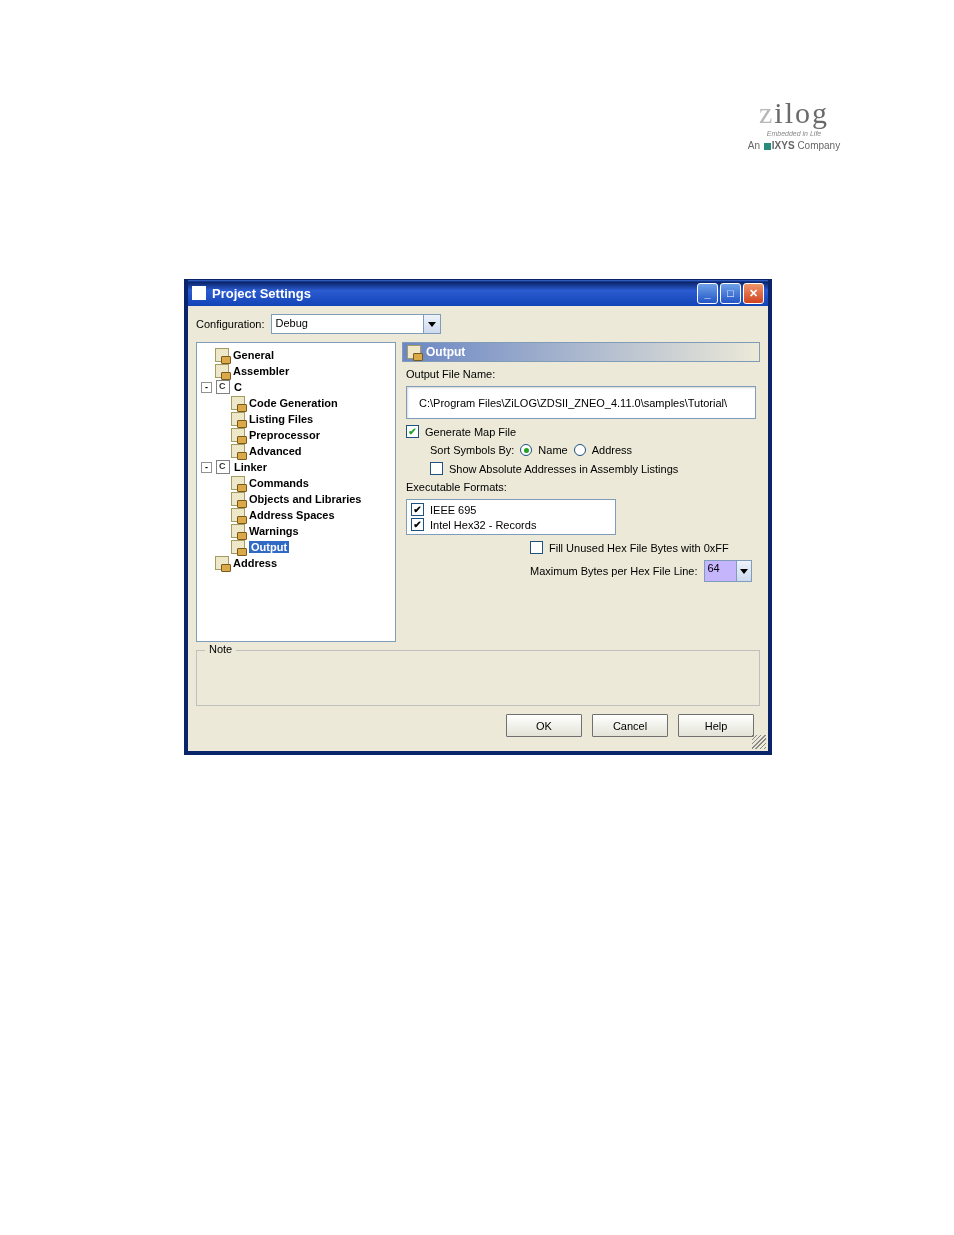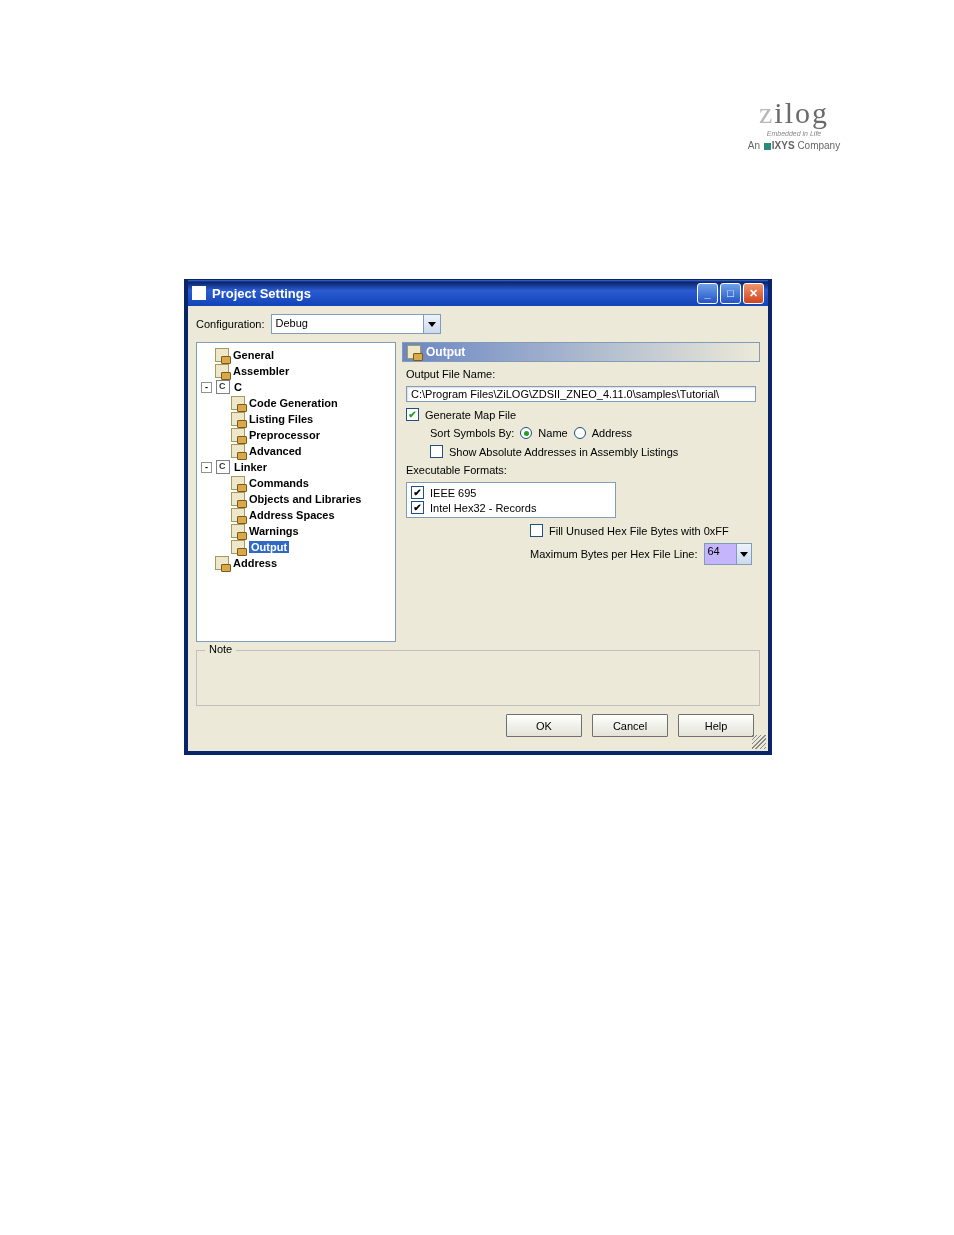--- a/index.html
+++ b/index.html
@@ -129,21 +129,21 @@
     height:20px;background:linear-gradient(to right,#6a86c4,#ece9d8);
     color:#fff;font-weight:bold;font-size:12px;
     display:flex;align-items:center;gap:5px;padding:0 4px;
     border:1px solid #7f9db9;
   }
   .section-body {
     padding:6px 4px;
     display:flex;flex-direction:column;gap:6px;
   }
   .edit {
-    width:100%;height:16px;border:1px solid #7f9db9;background:#fff;padding:2px 4px;
+    width:100%;height:33px;border:1px solid #7f9db9;background:#fff;padding:2px 12px;
     font-size:11px;box-shadow:inset 1px 1px 2px rgba(0,0,0,0.15);
   }
   .row {display:flex;align-items:center;gap:6px;}
   .chk {
     width:13px;height:13px;border:1px solid #1c5180;background:#fff;display:inline-flex;align-items:center;justify-content:center;
     font-size:10px;color:#21a121;font-weight:bold;
   }
   .chk.black {color:#000;}
   .rad {
     width:12px;height:12px;border:1px solid #1c5180;border-radius:50%;background:#fff;display:inline-flex;align-items:center;justify-content:center;

